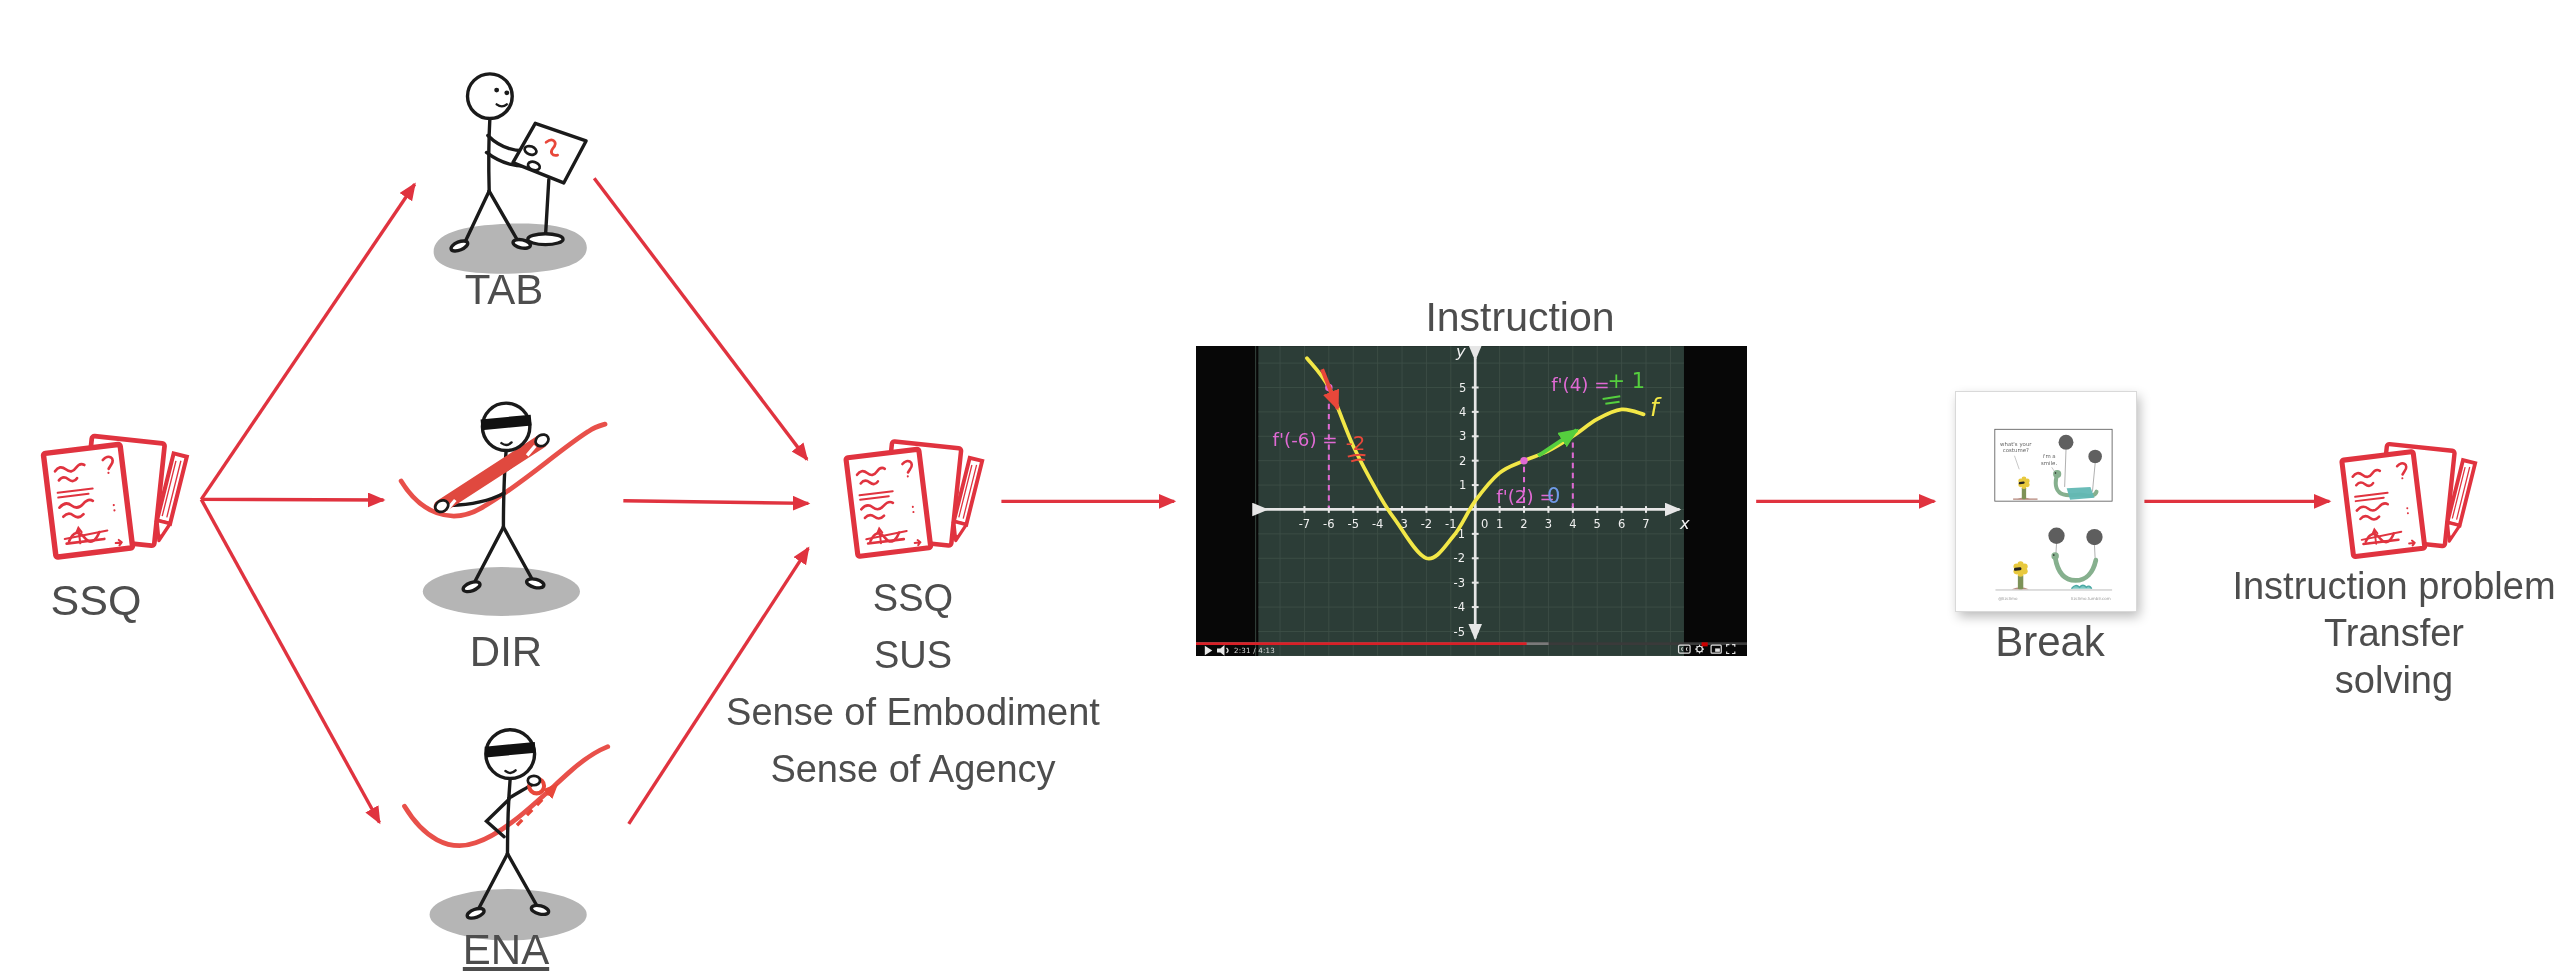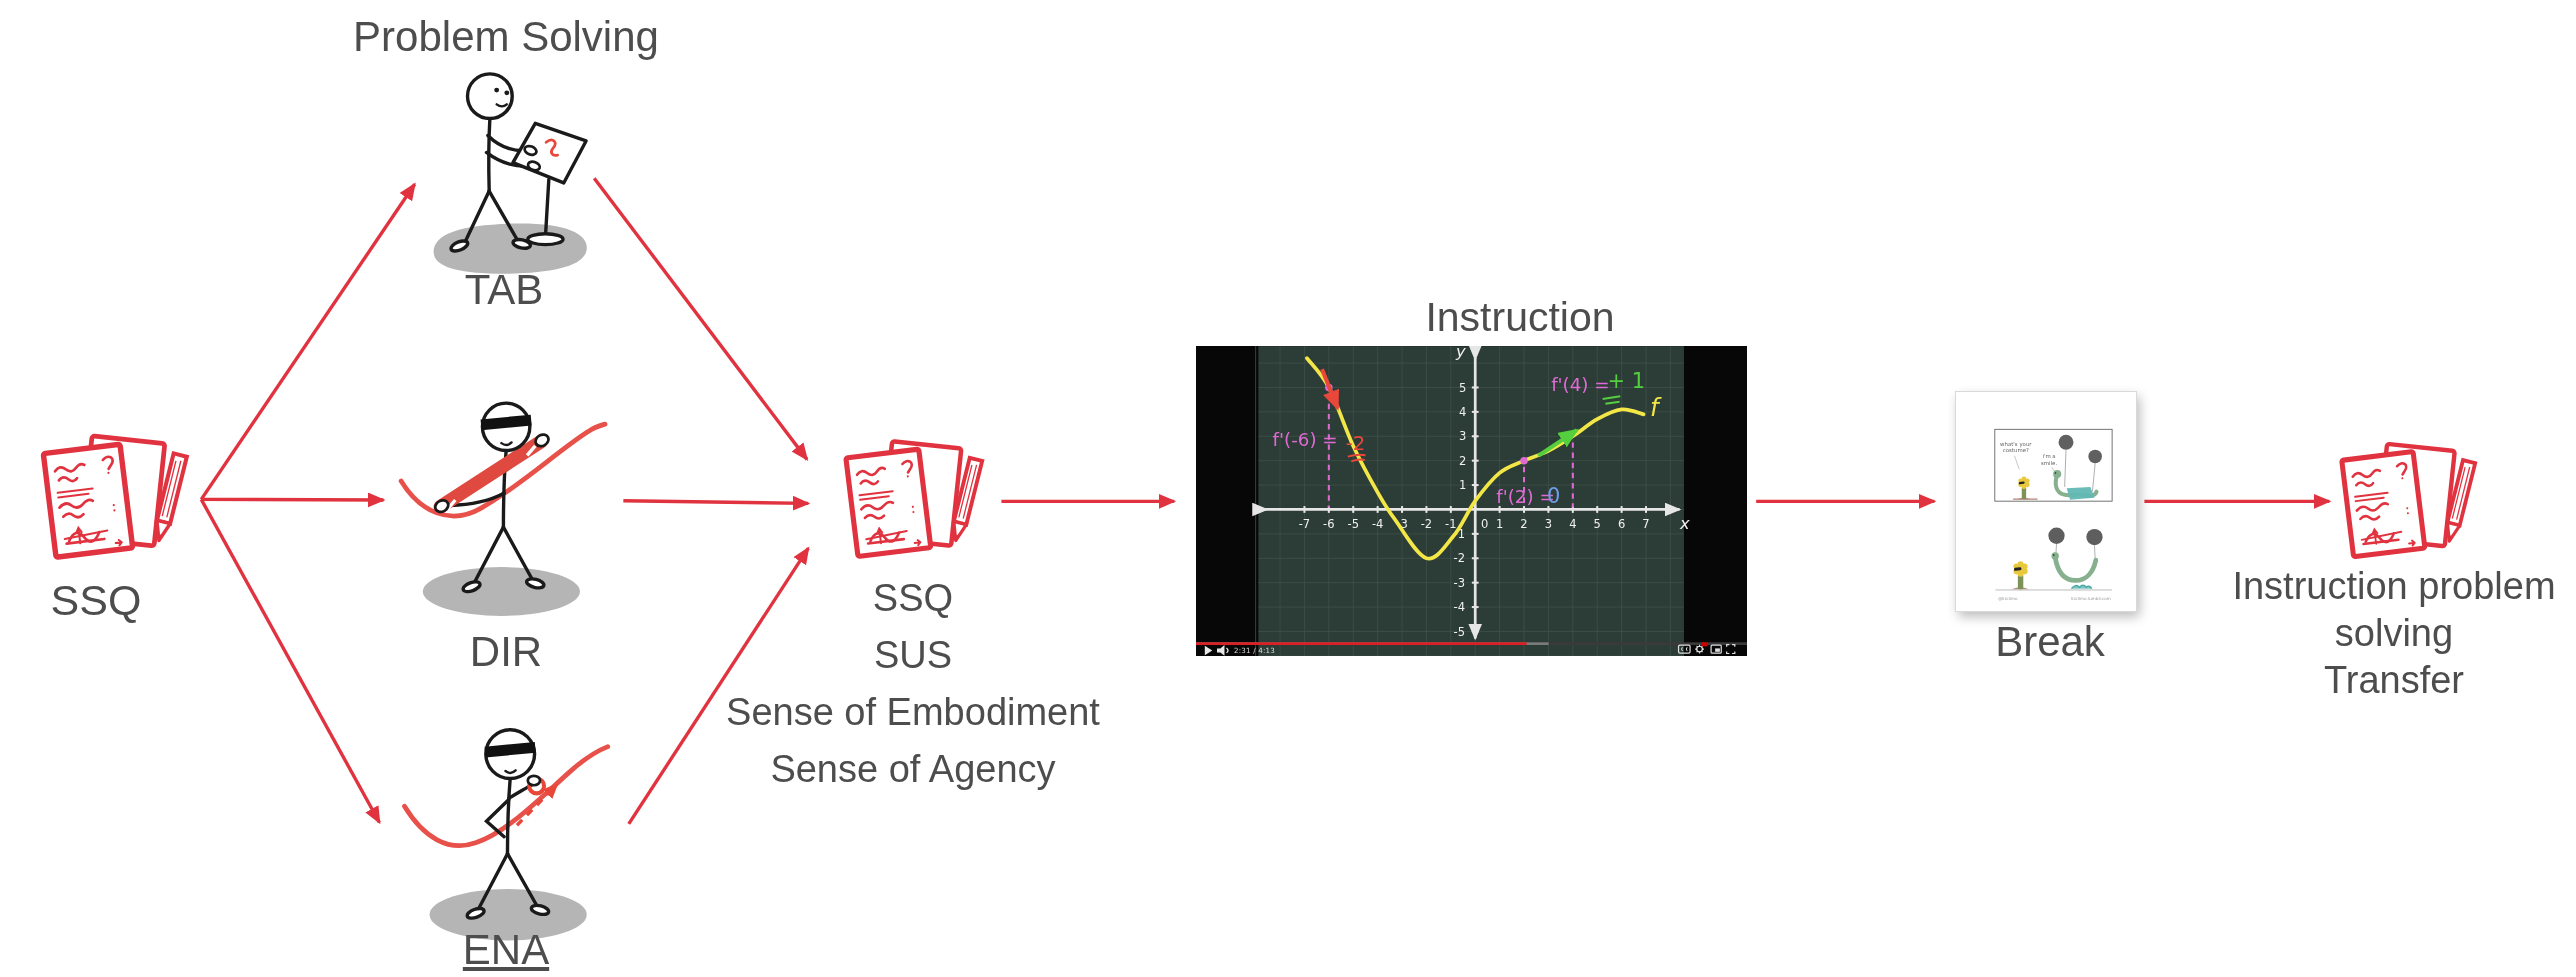--- a/index.html
+++ b/index.html
@@ -141,40 +141,39 @@
         <path d="M751,1178 C765,1170 778,1162 787,1157"></path>
       </g>
       <circle cx="792" cy="1160" r="11" fill="none" stroke="#e8473a" stroke-width="6"></circle>
       <ellipse cx="788" cy="1152" rx="9" ry="7" fill="#ffffff" stroke="#1a1a1a" stroke-width="4"></ellipse>
       <circle cx="753" cy="1113" r="36" fill="#ffffff" stroke="#1a1a1a" stroke-width="5"></circle>
       <line x1="716" y1="1110" x2="790" y2="1103" stroke="#111111" stroke-width="16"></line>
       <path d="M746,1138 q8,6 15,-1" fill="none" stroke="#1a1a1a" stroke-width="3.5" stroke-linecap="round"></path>
     </g>
   </svg>
 
-  <div class="lbl f62" style="left:506px;top:37px;">Problem Solving</div>
   <div class="lbl f62" style="left:504px;top:290px;text-align:center;">TAB</div>
   <div class="lbl f62" style="left:506px;top:652px;">DIR</div>
   <div class="lbl f62" style="left:506px;top:950px;text-decoration:underline;">ENA</div>
   <div class="lbl f64" style="left:96px;top:600px;">SSQ</div>
 
   <div class="stack mid" style="left:913px;top:570px;">
     <div>SSQ</div>
     <div>SUS</div>
     <div>Sense of Embodiment</div>
     <div>Sense of Agency</div>
   </div>
 
   <div class="lbl f60" style="left:1520px;top:317px;">Instruction</div>
   <div class="lbl f62" style="left:2050px;top:642px;">Break</div>
 
   <div class="stack fin" style="left:2394px;top:563px;">
     <div>Instruction problem</div>
+    <div>Transfer</div>
     <div>solving</div>
-    <div>Transfer</div>
   </div>
 
   <div class="video">
     <svg id="chalkboard" width="551" height="310" viewBox="0 0 813 457">
       <rect x="0" y="0" width="813" height="457" fill="#070707"></rect>
       <rect x="92" y="0" width="628" height="457" fill="#2c3d37"></rect>
       <g id="cb-grid" stroke="#3e4e47" stroke-width="1.3">
           <line x1="88" y1="0" x2="88" y2="457"></line>
           <line x1="124" y1="0" x2="124" y2="457"></line>
           <line x1="160" y1="0" x2="160" y2="457"></line>

